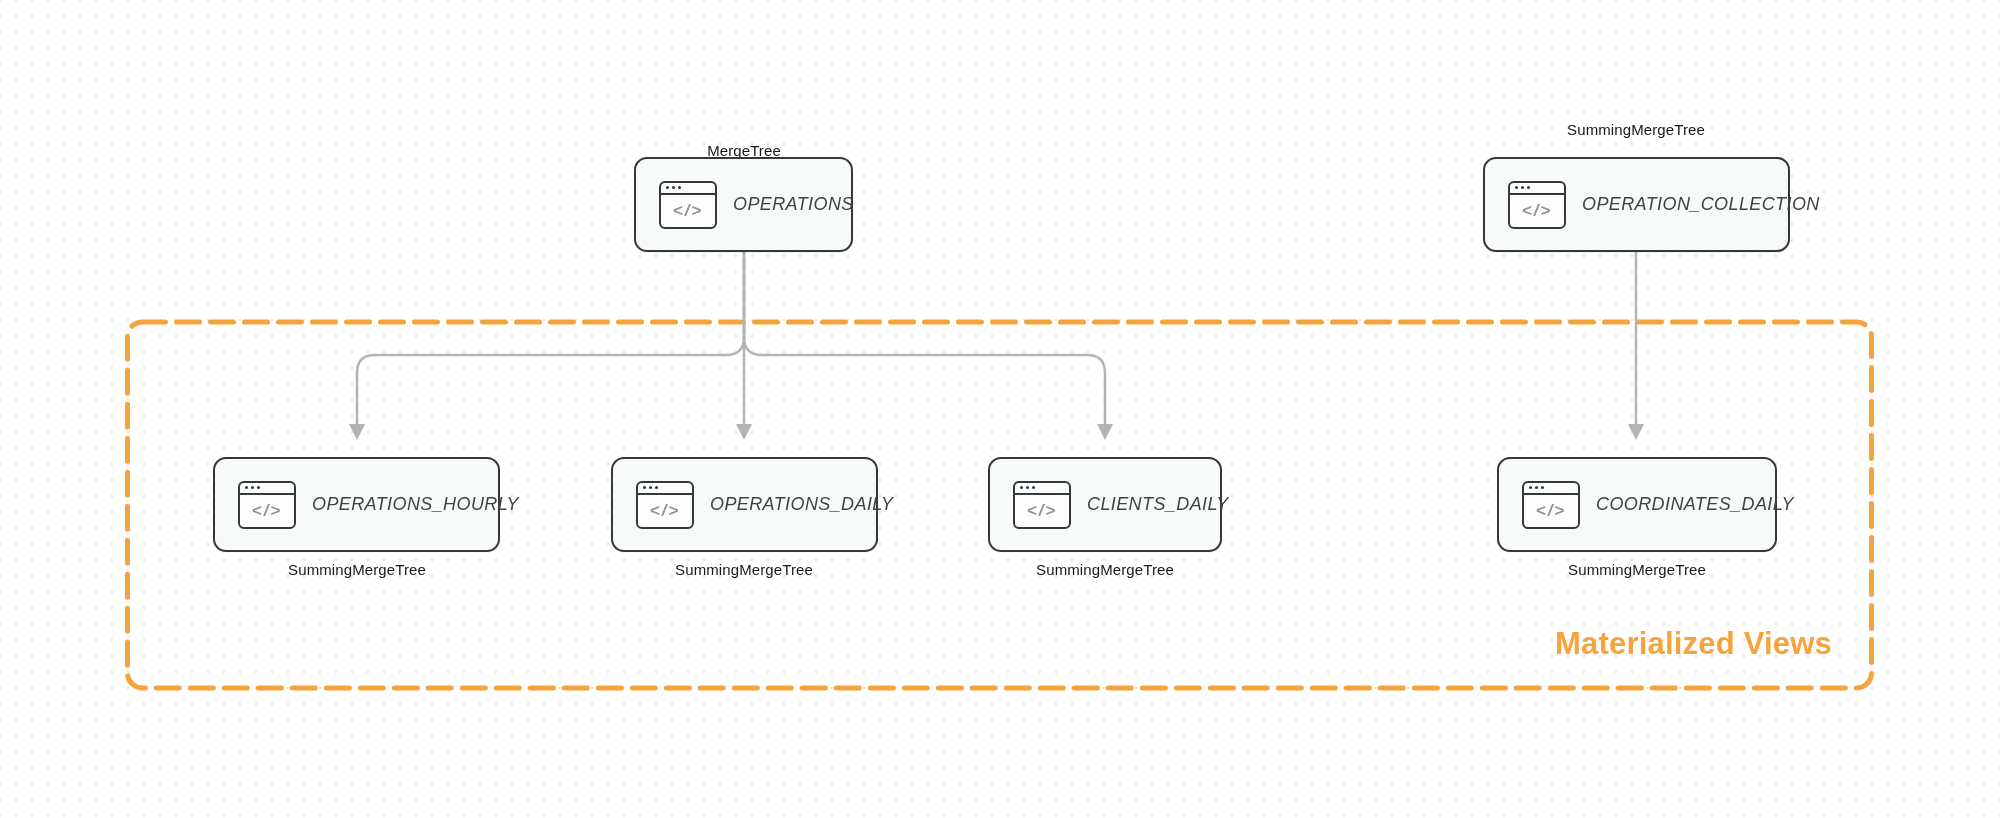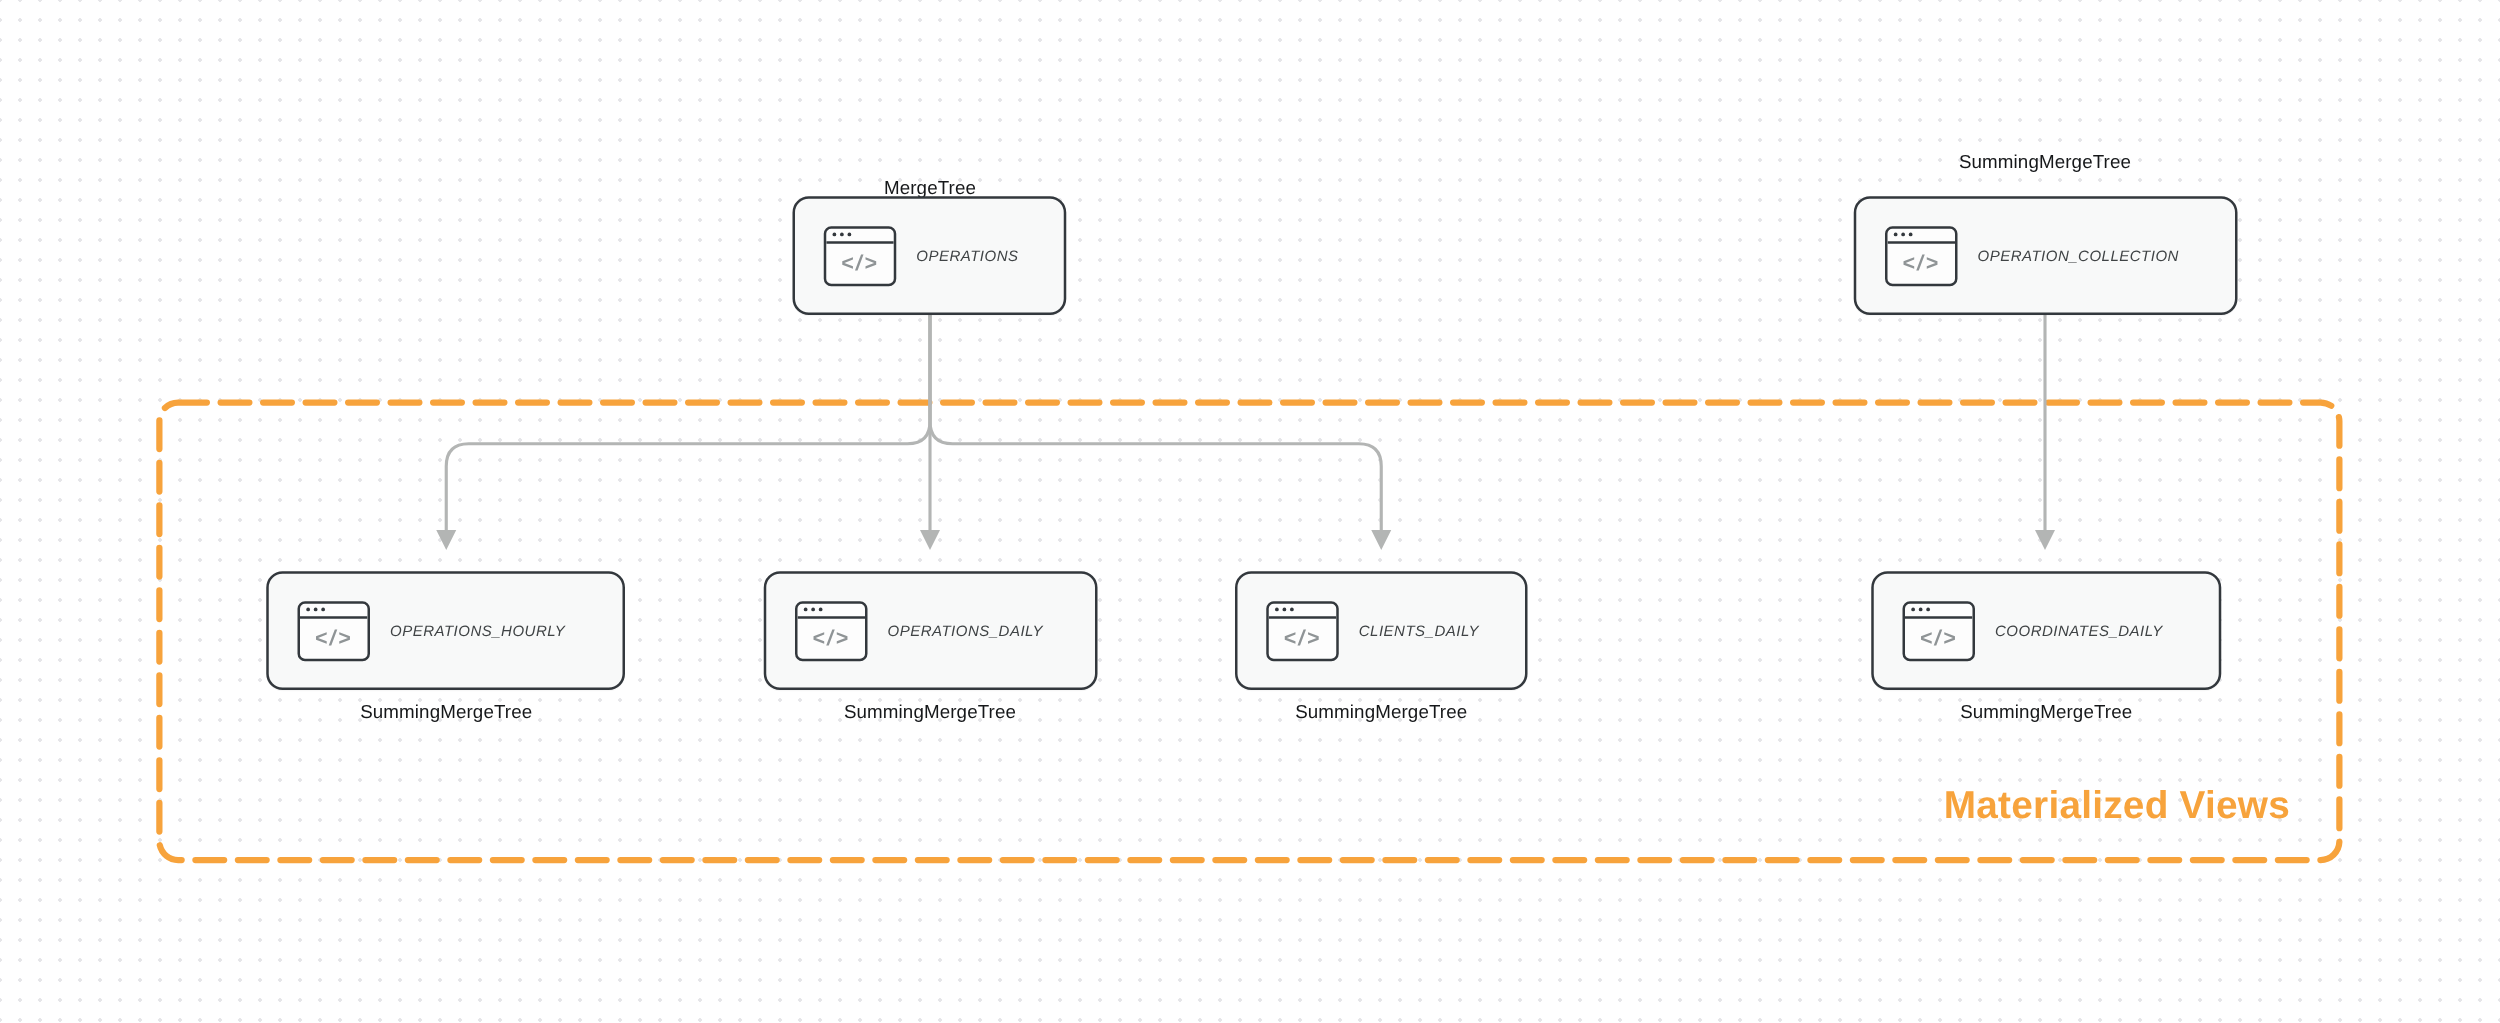--- a/index.html
+++ b/index.html
@@ -44,21 +44,21 @@
     border:2.5px solid var(--ink);
     border-radius:13px;
     display:flex;
     align-items:center;
     padding-left:23px;
     gap:16px;
     box-shadow:0 1px 0 rgba(0,0,0,0.03);
   }
   .node-label{
     font-style:italic;
-    font-size:12px;
+    font-size:18px;
     font-weight:500;
     color:var(--label);
     letter-spacing:0.4px;
     white-space:nowrap;
   }
 
   .win-icon{
     width:58px;height:48px;
     border:2.5px solid var(--ink);
     border-radius:6px;

